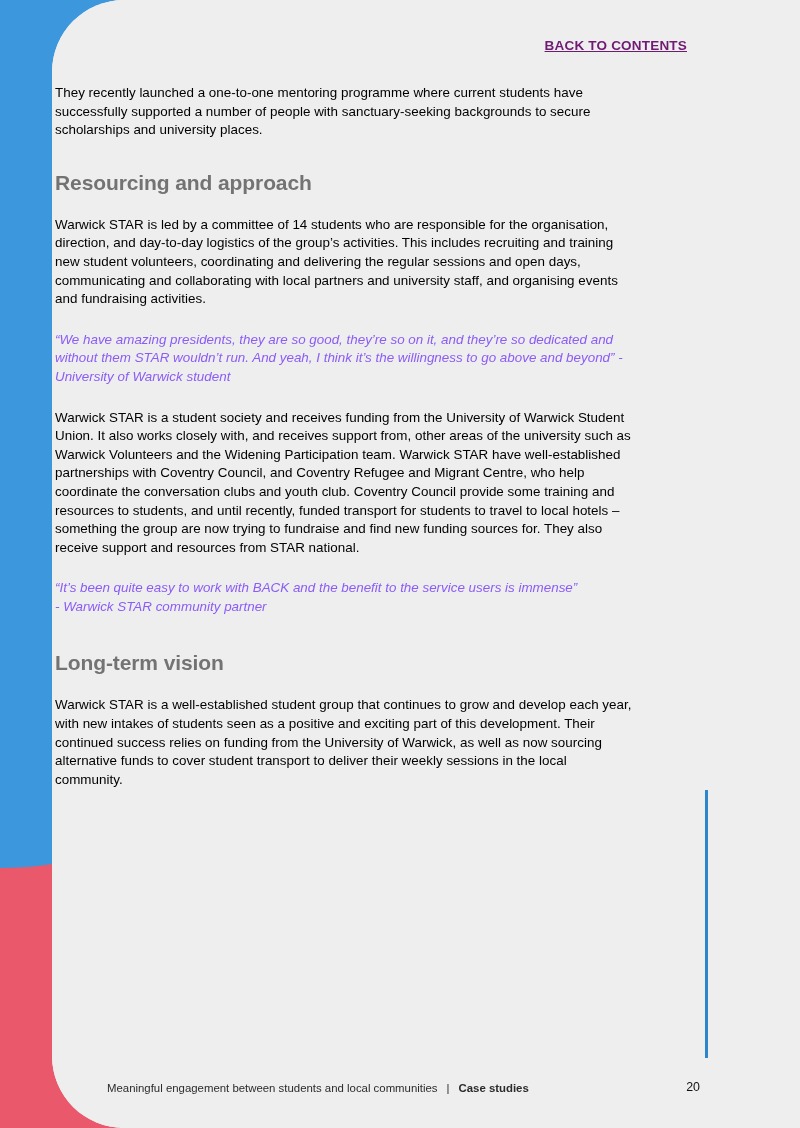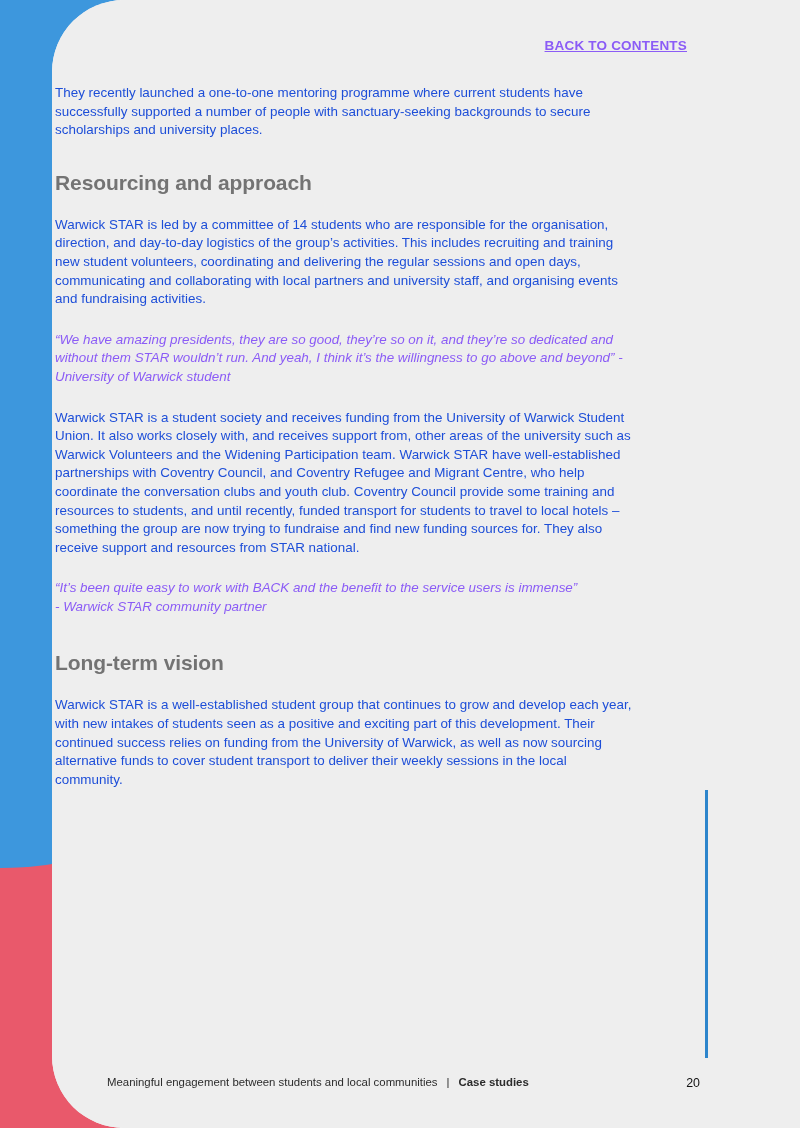--- a/index.html
+++ b/index.html
@@ -80,37 +80,37 @@
     border-bottom-left-radius: 72px;
   }
 
   .back-to-contents {
     position: absolute;
     right: 113px;
     top: 38px;
     font-size: 13.5px;
     font-weight: bold;
     letter-spacing: 0.2px;
-    color: #8b5cf6;
+    color: #701a75;
     text-decoration: underline;
     cursor: pointer;
   }
 
   .content {
     position: absolute;
     left: 55px;
     top: 84px;
     width: 580px;
   }
 
   p.body-text {
     margin: 0 0 0 0;
     font-size: 13.4px;
     line-height: 18.6px;
-    color: #1d4ed8;
+    color: #000000;
     letter-spacing: 0.02px;
   }
 
   p.quote {
     margin: 0;
     font-size: 13.4px;
     line-height: 18.6px;
     color: #8b5cf6;
     font-style: italic;
   }
@@ -139,21 +139,21 @@
   }
 
   
   .footer {
     position: absolute;
     left: 107px;
     right: 100px;
     top: 1076px;
     height: 18px;
     display: flex;
-    align-items: flex-start;
+    align-items: flex-end;
     font-size: 11.4px;
     color: #2b2b2b;
   }
   .footer-left {
     white-space: nowrap;
   }
   .footer-sep {
     margin: 0 9px;
     color: #2b2b2b;
   }

